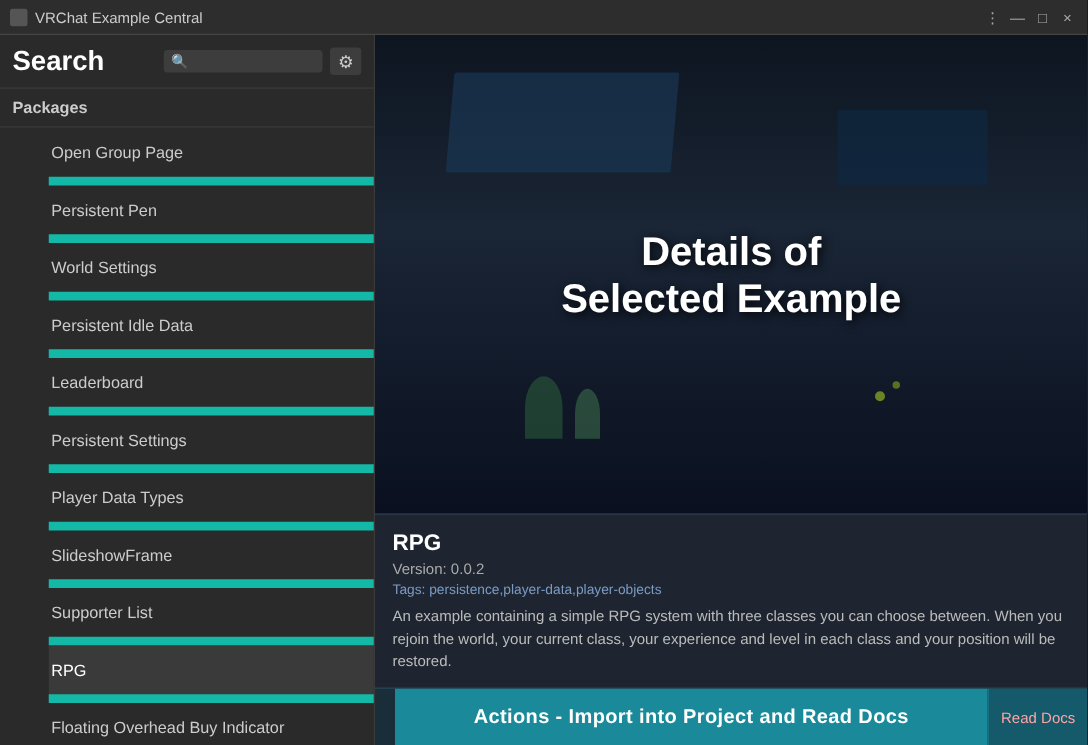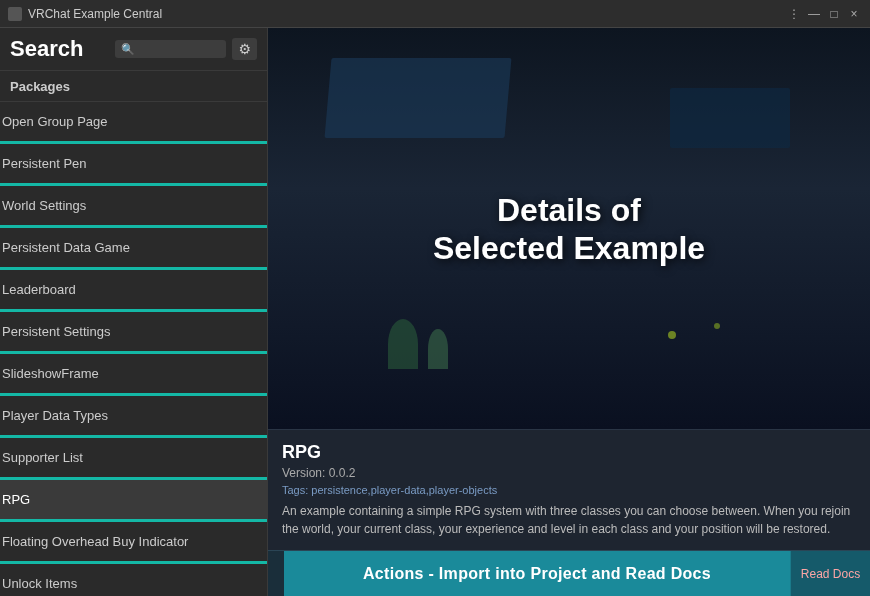--- a/index.html
+++ b/index.html
@@ -58,21 +58,21 @@
 
     
     .main-content {
       display: flex;
       flex: 1;
       overflow: hidden;
     }
 
     
     .left-panel {
-      width: 268px;
+      width: 300px;
       background: #2a2a2a;
       display: flex;
       flex-direction: column;
       border-right: 1px solid #3a3a3a;
       flex-shrink: 0;
     }
 
     .search-header {
       padding: 8px 10px;
       display: flex;
@@ -133,25 +133,26 @@
     .package-list {
       flex: 1;
       overflow-y: auto;
     }
     .package-list::-webkit-scrollbar { width: 6px; }
     .package-list::-webkit-scrollbar-track { background: #2a2a2a; }
     .package-list::-webkit-scrollbar-thumb { background: #555; border-radius: 3px; }
 
     .list-item {
       padding: 12px 2px;
-      border-bottom: 3px solid #14b8a6;
+      border-bottom: 7px solid #14b8a6;
       cursor: pointer;
       color: #ccc;
       font-size: 13px;
       transition: background 0.1s;
+      margin-left: 39px;
     }
     .list-item.active { background: #3a3a3a; color: #fff; }
 
     
     .right-panel {
       flex: 1;
       display: flex;
       flex-direction: column;
       background: #1a1a1a;
     }
@@ -289,25 +290,25 @@
       <button class="search-settings-btn">⚙</button>
     </div>
     <div class="packages-tab">
       <span class="packages-label">Packages</span>
     </div>
     <div class="package-list">
 
     <div class="list-item">Open Group Page</div>
         <div class="list-item">Persistent Pen</div>
         <div class="list-item">World Settings</div>
-        <div class="list-item">Persistent Data Game</div>
+        <div class="list-item">Persistent Idle Data</div>
         <div class="list-item">Leaderboard</div>
         <div class="list-item">Persistent Settings</div>
+        <div class="list-item">Player Data Types</div>
         <div class="list-item">SlideshowFrame</div>
-        <div class="list-item">Player Data Types</div>
         <div class="list-item">Supporter List</div>
         <div class="list-item active">RPG</div>
         <div class="list-item">Floating Overhead Buy Indicator</div>
         <div class="list-item">Unlock Items</div>
       </div>
   </div>
 
   <div class="right-panel">
 
     <div class="preview-image">

